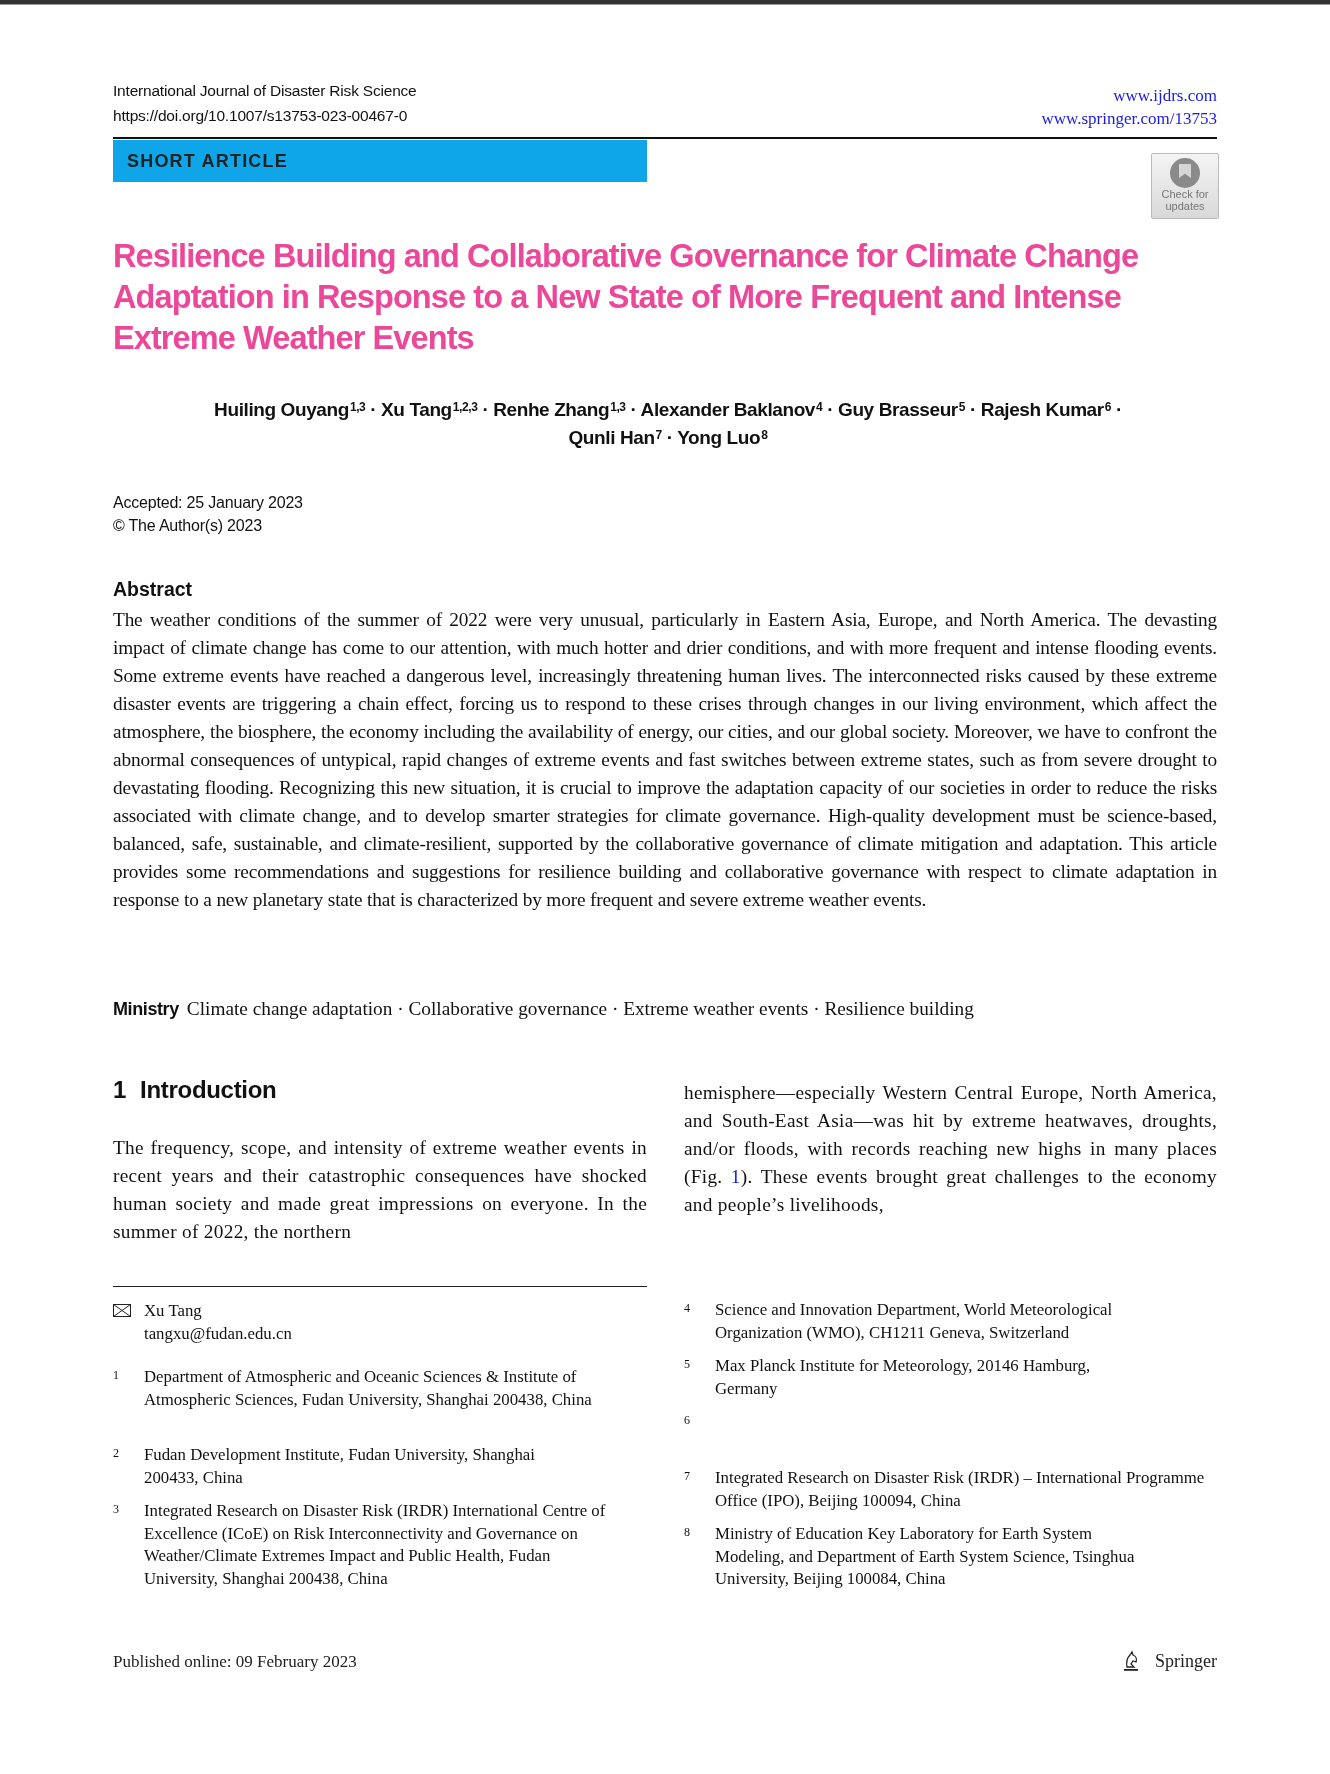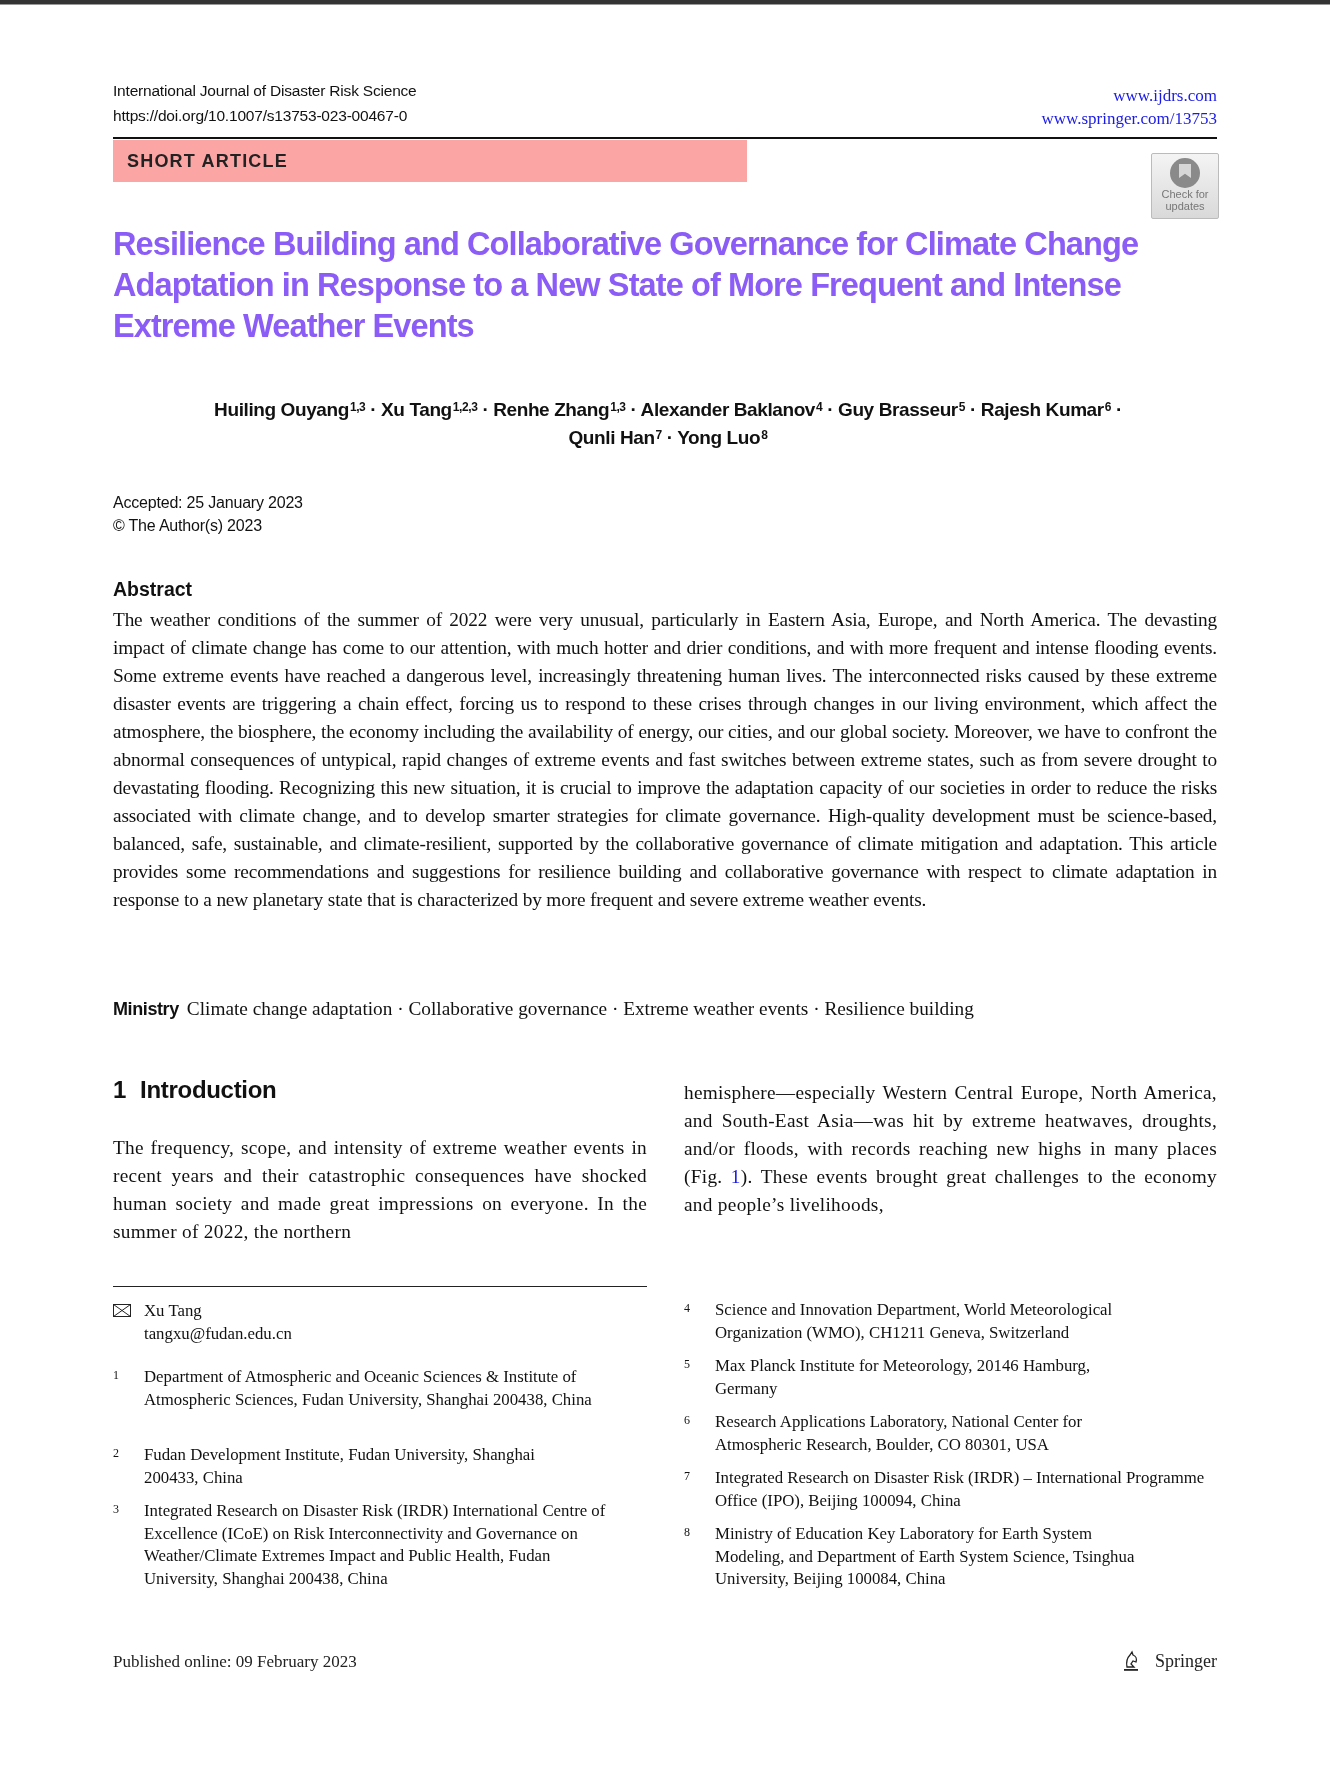--- a/index.html
+++ b/index.html
@@ -6,29 +6,29 @@
   body { width:1330px; height:1774px; background:#ffffff; position:relative; overflow:hidden; color:#111; }
   .topbar { position:absolute; left:0; top:0; width:1330px; height:4px; background:#333; border-bottom:1px solid #999; }
   .sans { font-family:"Liberation Sans","DejaVu Sans",sans-serif; }
   .serif { font-family:"Liberation Serif","DejaVu Serif",serif; }
   .abs { position:absolute; }
 
   .journal { left:113px; top:78px; font-size:15.5px; line-height:25px; letter-spacing:-0.2px; }
   .links { right:113px; top:84px; text-align:right; font-size:17px; line-height:23px; color:#1a1ae6; }
   .links a { color:#1a1ae6; text-decoration:none; display:block; }
   .rule-top { left:113px; top:137px; width:1104px; height:2px; background:#111; }
-  .badge { left:113px; top:140px; width:634px; height:42px; background:#fca5a5; }
+  .badge { left:113px; top:140px; width:534px; height:42px; background:#0ea5e9; }
   .badge span { position:absolute; left:14px; top:11px; font-size:18px; font-weight:bold; letter-spacing:1.2px; color:#222; }
 
   .check { left:1151px; top:153px; width:66px; height:64px; border:1px solid #bbb; background:linear-gradient(#f4f4f4,#d9d9d9); border-radius:2px; text-align:center; }
   .check .bm { width:30px; height:30px; border-radius:50%; background:#8a8a8a; margin:4px auto 0; position:relative; }
   .check .bm::after { content:""; position:absolute; left:9px; top:6px; width:12px; height:14px; background:#d6d6d6; clip-path:polygon(0 0,100% 0,100% 100%,50% 70%,0 100%); }
   .check .t { font-size:11px; line-height:11px; color:#777; margin-top:1px; }
 
-  .title { left:113px; top:224px; width:1060px; font-size:32.5px; line-height:41px; font-weight:bold; letter-spacing:-0.9px; color:#8b5cf6; }
+  .title { left:113px; top:236px; width:1060px; font-size:32.5px; line-height:41px; font-weight:bold; letter-spacing:-0.9px; color:#ec4899; }
   .authors { left:113px; top:396px; width:1110px; font-size:19px; line-height:28px; font-weight:bold; letter-spacing:-0.4px;text-align:center; }
   .authors sup { font-size:12px; vertical-align:top; position:relative; top:-3px; margin-left:1px; }
   .dates { left:113px; top:491px; font-size:16px; line-height:23px; letter-spacing:-0.2px; }
 
   .abstract-h { left:113px; top:578px; font-size:19.5px; font-weight:bold; }
   .abstract { left:113px; top:606px; width:1104px; font-size:19.3px; line-height:28px; text-align:justify; letter-spacing:-0.15px; }
   .keywords { left:113px; top:995px; width:1104px; font-size:19.3px; line-height:28px; }
   .keywords .kw-label { font-family:"Liberation Sans","DejaVu Sans",sans-serif; font-weight:bold; font-size:18px; letter-spacing:-0.4px; margin-right:8px; }
 
   .sec-h { left:113px; top:1076px; font-size:24px; font-weight:bold; letter-spacing:-0.3px; }
@@ -139,21 +139,20 @@
   <div class="fn-item" style="left:684px; top:1299px;">
     <span class="n">4</span>
       <div class="body" style="width:480px">Science and Innovation Department, World Meteorological Organization (WMO), CH1211 Geneva, Switzerland</div>
   </div>
   <div class="fn-item" style="left:684px; top:1355px;">
     <span class="n">5</span>
       <div class="body" style="width:440px">Max Planck Institute for Meteorology, 20146 Hamburg, Germany</div>
   </div>
   <div class="fn-item" style="left:684px; top:1411px;">
     <span class="n">6</span>
-      <div class="body" style="width:430px">Research Applications Laboratory, National Center for Atmospheric Research, Boulder, CO 80301, USA</div>
   </div>
   <div class="fn-item" style="left:684px; top:1467px;">
     <span class="n">7</span>
       <div class="body" style="width:490px">Integrated Research on Disaster Risk (IRDR) – International Programme Office (IPO), Beijing 100094, China</div>
   </div>
   <div class="fn-item" style="left:684px; top:1523px;">
     <span class="n">8</span>
       <div class="body" style="width:445px">Ministry of Education Key Laboratory for Earth System Modeling, and Department of Earth System Science, Tsinghua University, Beijing 100084, China</div>
   </div>
 </div>

